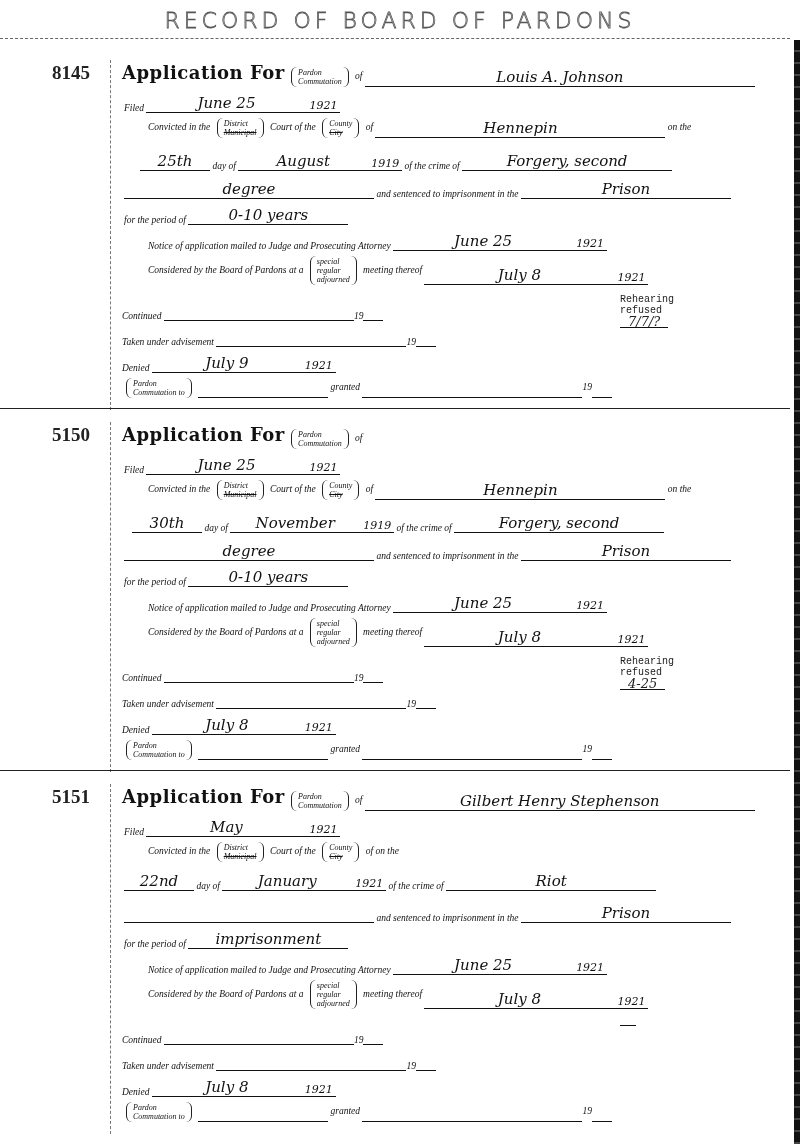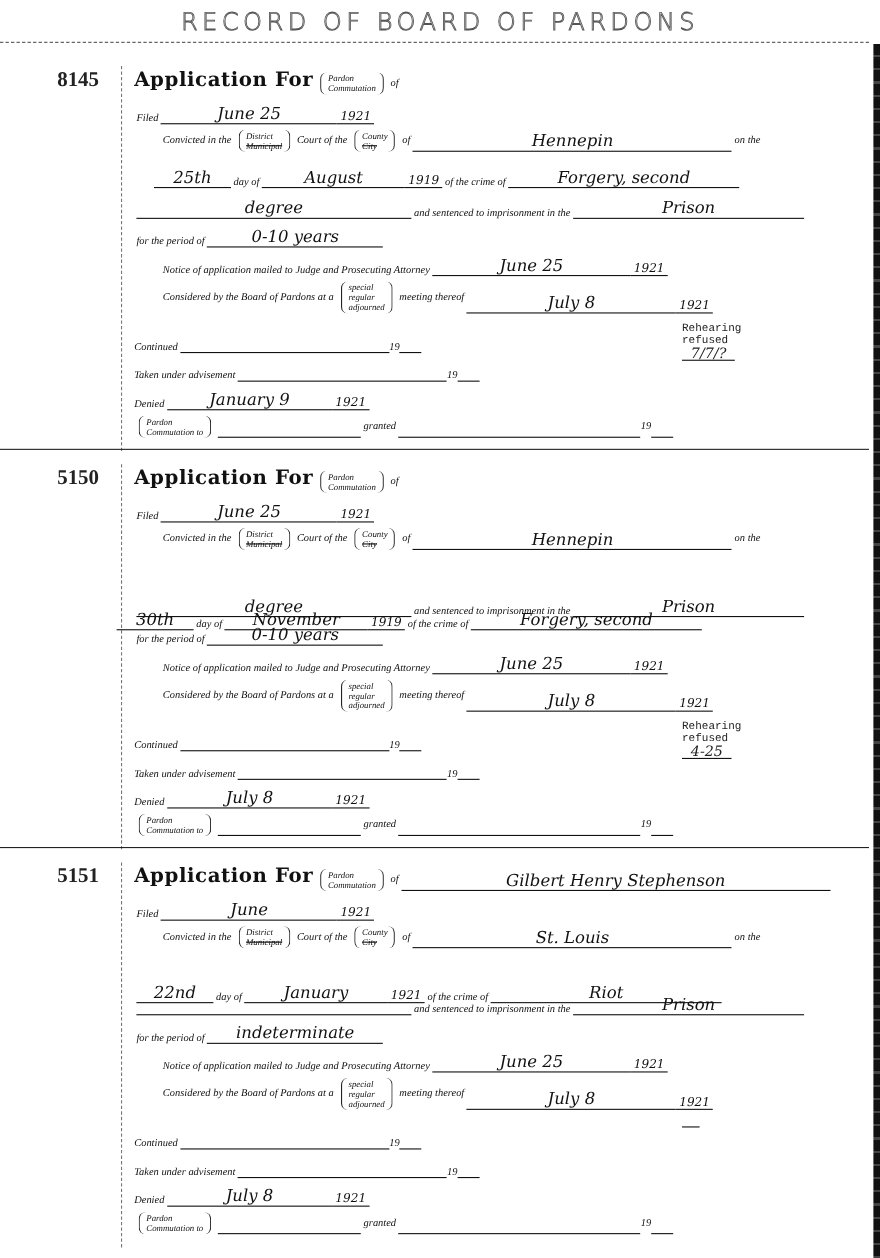--- a/index.html
+++ b/index.html
@@ -41,20 +41,21 @@
 
 <div id="entries">
   <div class="entry" style="top: 48px;">
     <div class="entry-num" style="left:52px; top:14px;">8145</div>
     <div class="left-rule" style="left:110px; top:12px; height:350px;"></div>
 
     <div class="line" style="left:122px; top:14px;">
       <span class="bl">Application For</span>
       <span class="brace"><span>Pardon</span><br><span>Commutation</span></span>
       <span>of</span>
+      <span class="blank" style="width:390px;"><span class="hw">Louis A. Johnson</span></span>
     </div>
 
     <div class="line" style="left:124px; top:50px;">
       <span>Filed</span>
       <span class="blank" style="width:160px;"><span class="hw">June 25</span></span><span class="blank" style="width:34px;"><span class="hw" style="font-size:11px;">1921</span></span>
     </div>
 
     <div class="line" style="left:148px; top:70px;">
       <span>Convicted in the</span>
       <span class="brace"><span>District</span><br><s>Municipal</s></span>
@@ -107,21 +108,21 @@
       <span class="blank" style="width:190px;"></span><span>19</span><span class="blank" style="width:20px;"></span>
     </div>
 
     <div class="line" style="left:122px; top:284px;">
       <span>Taken under advisement</span>
       <span class="blank" style="width:190px;"></span><span>19</span><span class="blank" style="width:20px;"></span>
     </div>
 
     <div class="line" style="left:122px; top:310px;">
       <span>Denied</span>
-      <span class="blank" style="width:150px;"><span class="hw">January 9</span></span><span class="blank" style="width:34px;"><span class="hw" style="font-size:11px;">1921</span></span>
+      <span class="blank" style="width:150px;"><span class="hw">July 9</span></span><span class="blank" style="width:34px;"><span class="hw" style="font-size:11px;">1921</span></span>
     </div>
 
     <div class="line" style="left:122px; top:330px;">
       <span class="brace"><span>Pardon</span><br><span>Commutation to</span></span>
       <span class="blank" style="width:130px;"></span>
       <span>granted</span>
       <span class="blank" style="width:220px;"></span><span>19</span><span class="blank" style="width:20px;"></span>
     </div>
   </div>
 
@@ -143,21 +144,21 @@
     <div class="line" style="left:148px; top:70px;">
       <span>Convicted in the</span>
       <span class="brace"><span>District</span><br><s>Municipal</s></span>
       <span>Court of the</span>
       <span class="brace"><span>County</span><br><s>City</s></span>
       <span>of</span>
       <span class="blank" style="width:290px;"><span class="hw">Hennepin</span></span>
       <span>on the</span>
     </div>
 
-    <div class="line" style="left:106px; top:108px;margin-top:40px;">
+    <div class="line" style="left:132px; top:108px;">
       <span class="blank" style="width:70px;"><span class="hw">30th</span></span>
       <span>day of</span>
       <span class="blank" style="width:130px;"><span class="hw">November</span></span><span class="blank" style="width:34px;"><span class="hw" style="font-size:11px;">1919</span></span>
       <span>of the crime of</span>
       <span class="blank" style="width:210px;"><span class="hw">Forgery, second</span></span>
     </div>
 
     <div class="line" style="left:124px; top:136px;">
       <span class="blank" style="width:250px;"><span class="hw">degree</span></span>
       <span>and sentenced to imprisonment in the</span>
@@ -216,50 +217,49 @@
 
     <div class="line" style="left:122px; top:14px;">
       <span class="bl">Application For</span>
       <span class="brace"><span>Pardon</span><br><span>Commutation</span></span>
       <span>of</span>
       <span class="blank" style="width:390px;"><span class="hw">Gilbert Henry Stephenson</span></span>
     </div>
 
     <div class="line" style="left:124px; top:50px;">
       <span>Filed</span>
-      <span class="blank" style="width:160px;"><span class="hw">June</span></span><span class="blank" style="width:34px;"><span class="hw" style="font-size:11px;">1921</span></span>
+      <span class="blank" style="width:160px;"><span class="hw">May</span></span><span class="blank" style="width:34px;"><span class="hw" style="font-size:11px;">1921</span></span>
     </div>
 
     <div class="line" style="left:148px; top:70px;">
       <span>Convicted in the</span>
       <span class="brace"><span>District</span><br><s>Municipal</s></span>
       <span>Court of the</span>
       <span class="brace"><span>County</span><br><s>City</s></span>
       <span>of</span>
-      <span class="blank" style="width:290px;"><span class="hw">St. Louis</span></span>
       <span>on the</span>
     </div>
 
-    <div class="line" style="left:124px; top:125px;">
+    <div class="line" style="left:124px; top:104px;">
       <span class="blank" style="width:70px;"><span class="hw">22nd</span></span>
       <span>day of</span>
       <span class="blank" style="width:130px;"><span class="hw">January</span></span><span class="blank" style="width:34px;"><span class="hw" style="font-size:11px;">1921</span></span>
       <span>of the crime of</span>
       <span class="blank" style="width:210px;"><span class="hw">Riot</span></span>
     </div>
 
     <div class="line" style="left:124px; top:136px;">
       <span class="blank" style="width:250px;"><span class="hw"></span></span>
       <span>and sentenced to imprisonment in the</span>
       <span class="blank" style="width:210px;"><span class="hw">Prison</span></span>
     </div>
 
     <div class="line" style="left:124px; top:162px;">
       <span>for the period of</span>
-      <span class="blank" style="width:160px;"><span class="hw">indeterminate</span></span>
+      <span class="blank" style="width:160px;"><span class="hw">imprisonment</span></span>
     </div>
 
     <div class="line" style="left:148px; top:188px;">
       <span>Notice of application mailed to Judge and Prosecuting Attorney</span>
       <span class="blank" style="width:180px;"><span class="hw">June 25</span></span><span class="blank" style="width:34px;"><span class="hw" style="font-size:11px;">1921</span></span>
     </div>
 
     <div class="line" style="left:148px; top:208px;">
       <span>Considered by the Board of Pardons at a</span>
       <span class="brace"><span>special</span><br><span>regular</span><br><span>adjourned</span></span>

